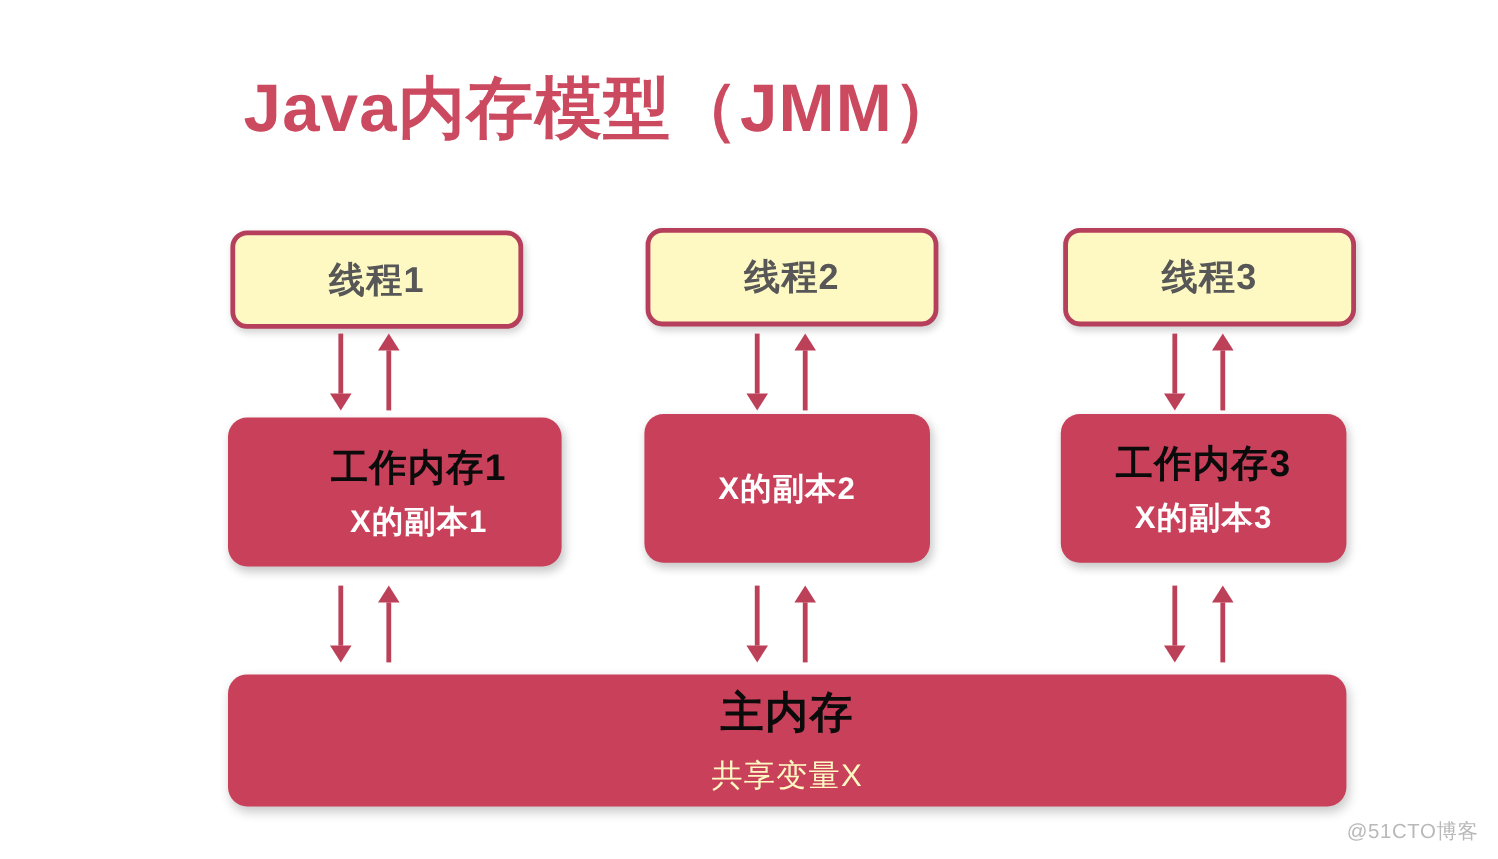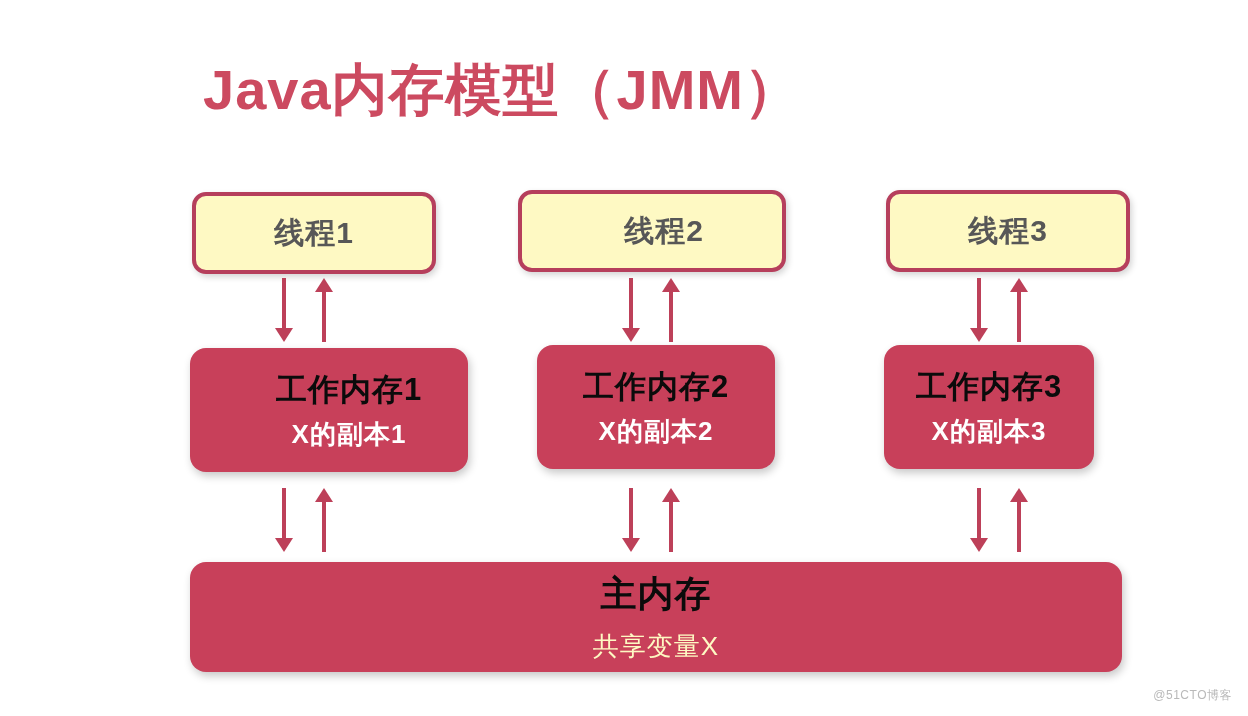--- a/index.html
+++ b/index.html
@@ -135,21 +135,21 @@
   .arrow.down .shaft { top: 0; }
   .arrow.down .head  { border-top: 14px solid #bd4059; }
   .arrow.up .shaft   { top: 14px; }
   .arrow.up .head    { top: 0; border-bottom: 14px solid #bd4059; }
 
   
   #watermark {
     position: absolute;
     right: 16px;
     bottom: 12px;
-    font-size: 12px;
+    font-size: 17px;
     color: #b9b9b9;
     letter-spacing: 0.5px;
   }
 </style>
 </head>
 <body>
 
 <div id="stage">
 
   <div id="title">Java内存模型（JMM）</div>
@@ -178,37 +178,36 @@
     <span class="arrow down" style="height:64px;">
       <span class="shaft" style="height:50px;"></span>
       <span class="head" style="top:50px;"></span>
     </span>
     <span class="arrow up" style="height:64px;">
       <span class="shaft" style="height:50px;"></span>
       <span class="head"></span>
     </span>
   </div>
 
-  <div class="thread-box" style="left:518px; top:190px; width:236px;padding-left:24px;">
+  <div class="thread-box" style="left:538px; top:190px; width:236px;">
     <span class="thread-label">线程2</span>
   </div>
 
   <div class="arrow-pair" style="left:622px; top:278px;">
     <span class="arrow down" style="height:64px;">
       <span class="shaft" style="height:50px;"></span>
       <span class="head" style="top:50px;"></span>
     </span>
     <span class="arrow up" style="height:64px;">
       <span class="shaft" style="height:50px;"></span>
       <span class="head"></span>
     </span>
   </div>
 
   <div class="work-box" style="left:537px; top:345px; width:238px;">
-    <span class="work-title">工作内存2</span>
     <span class="work-sub">X的副本2</span>
   </div>
 
   <div class="arrow-pair" style="left:622px; top:488px;">
     <span class="arrow down" style="height:64px;">
       <span class="shaft" style="height:50px;"></span>
       <span class="head" style="top:50px;"></span>
     </span>
     <span class="arrow up" style="height:64px;">
       <span class="shaft" style="height:50px;"></span>
@@ -224,21 +223,21 @@
     <span class="arrow down" style="height:64px;">
       <span class="shaft" style="height:50px;"></span>
       <span class="head" style="top:50px;"></span>
     </span>
     <span class="arrow up" style="height:64px;">
       <span class="shaft" style="height:50px;"></span>
       <span class="head"></span>
     </span>
   </div>
 
-  <div class="work-box" style="left:884px; top:345px; width:210px;">
+  <div class="work-box" style="left:884px; top:345px; width:238px;">
     <span class="work-title">工作内存3</span>
     <span class="work-sub">X的副本3</span>
   </div>
 
   <div class="arrow-pair" style="left:970px; top:488px;">
     <span class="arrow down" style="height:64px;">
       <span class="shaft" style="height:50px;"></span>
       <span class="head" style="top:50px;"></span>
     </span>
     <span class="arrow up" style="height:64px;">

